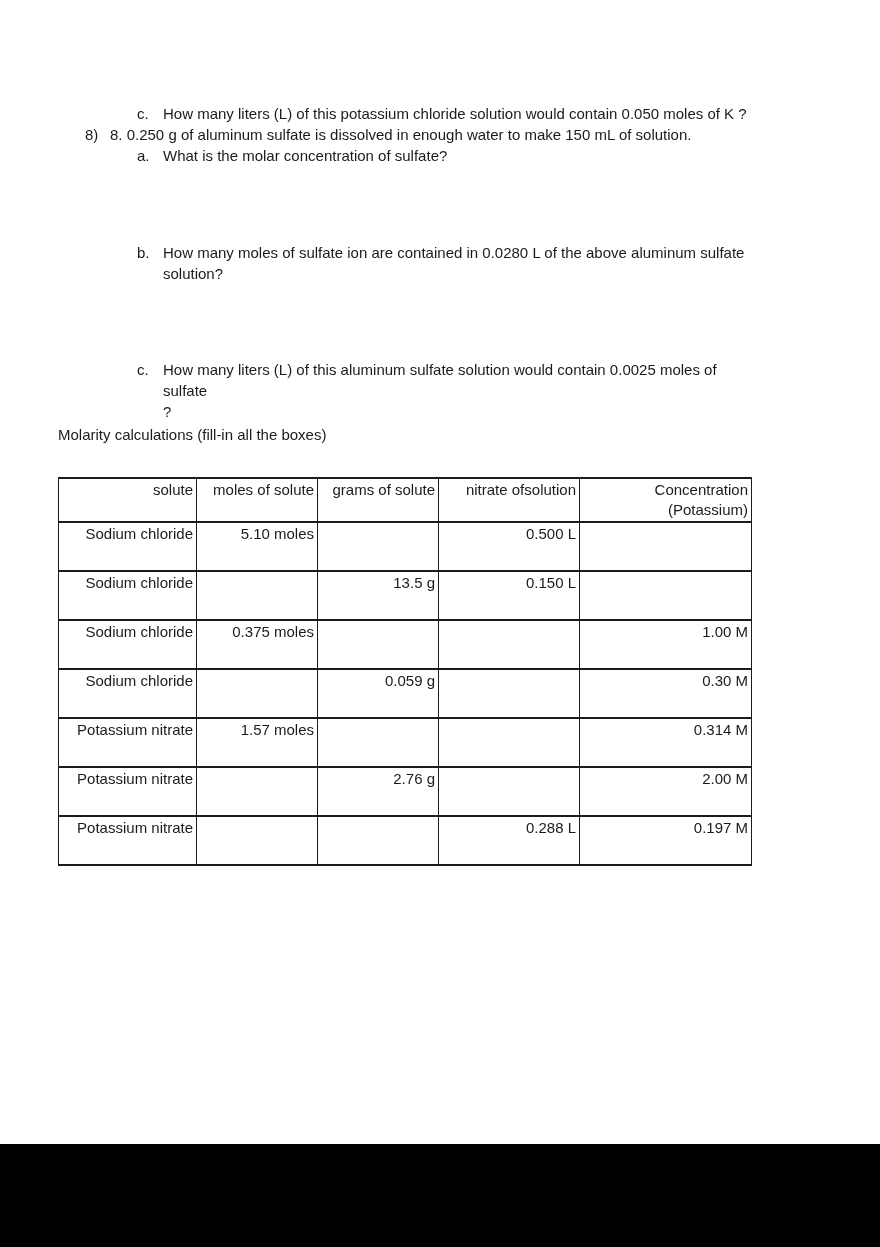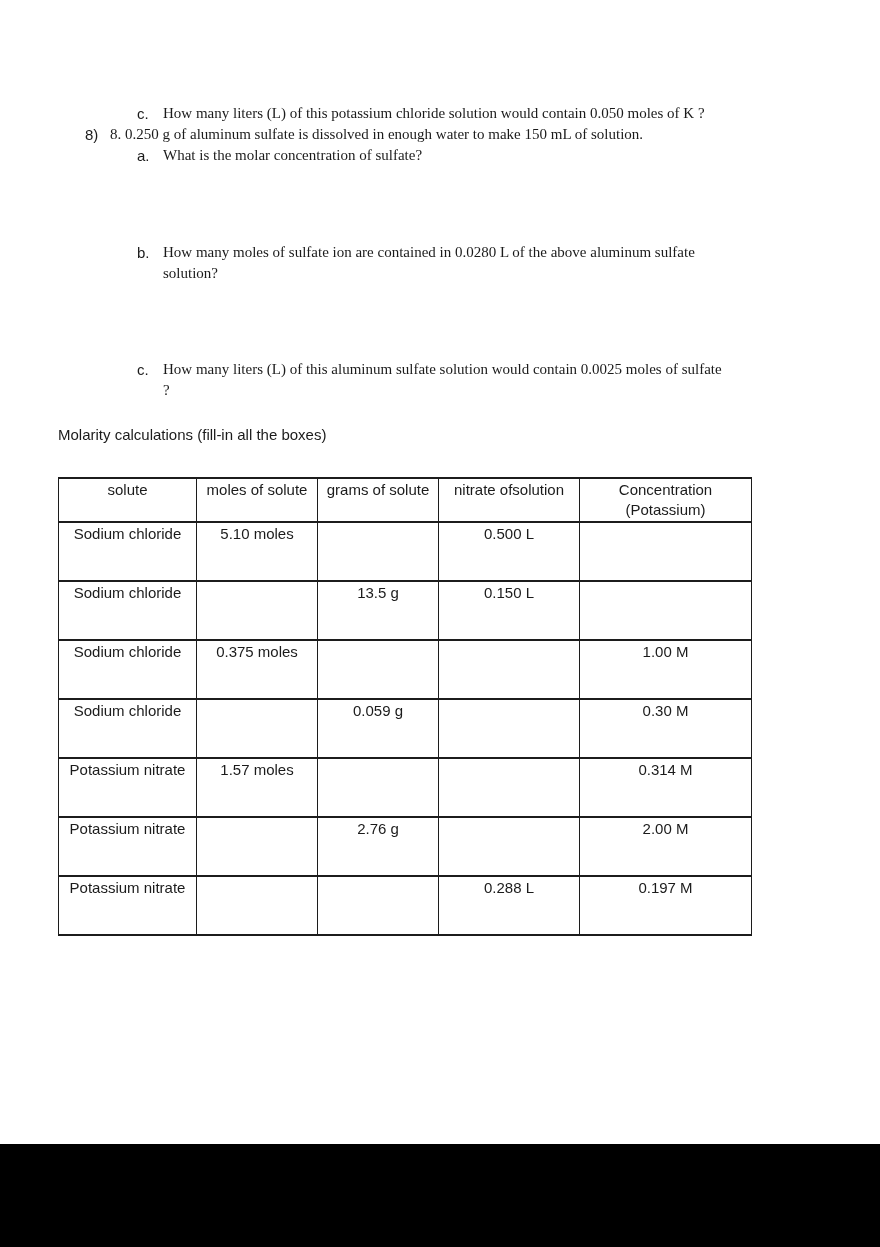--- a/index.html
+++ b/index.html
@@ -19,21 +19,21 @@
   }
   .line {
     position: absolute;
     font-size: 15px;
     line-height: 21px;
     display: flex;
     align-items: flex-start;
   }
   .q-label { flex: 0 0 26px; }
   .q-num   { flex: 0 0 25px; }
-  .q-text  { white-space: pre-line; max-width: 600px; font-family: Liberation Serif, serif; }
+  .q-text  { white-space: pre-line; max-width: 600px; }
 
   .pos-q7c { top: 103px; left: 137px; }
   .pos-q8  { top: 124px; left: 85px;  }
   .pos-q8a { top: 145px; left: 137px; }
   .pos-q8b { top: 242px; left: 137px; }
   .pos-q8c { top: 359px; left: 137px; }
 
   .heading {
     position: absolute;
     top: 412px;
@@ -51,28 +51,28 @@
     table-layout: fixed;
     width: 693px;
     font-size: 15px;
     line-height: 20px;
   }
   .molarity th, .molarity td {
     border: 1px solid #1c1c1c;
     border-top-width: 2px;
     border-bottom-width: 2px;
     vertical-align: top;
-    text-align: center;
+    text-align: right;
     font-weight: normal;
     padding: 1px 3px;
     white-space: pre-line;
     overflow: hidden;
   }
   .molarity thead th { height: 44px; }
-  .molarity tbody td { height: 59px; }
+  .molarity tbody td { height: 49px; }
 
   .footer-bar {
     position: absolute;
     left: 0;
     top: 1144px;
     width: 880px;
     height: 103px;
   }
 </style>
 </head>

